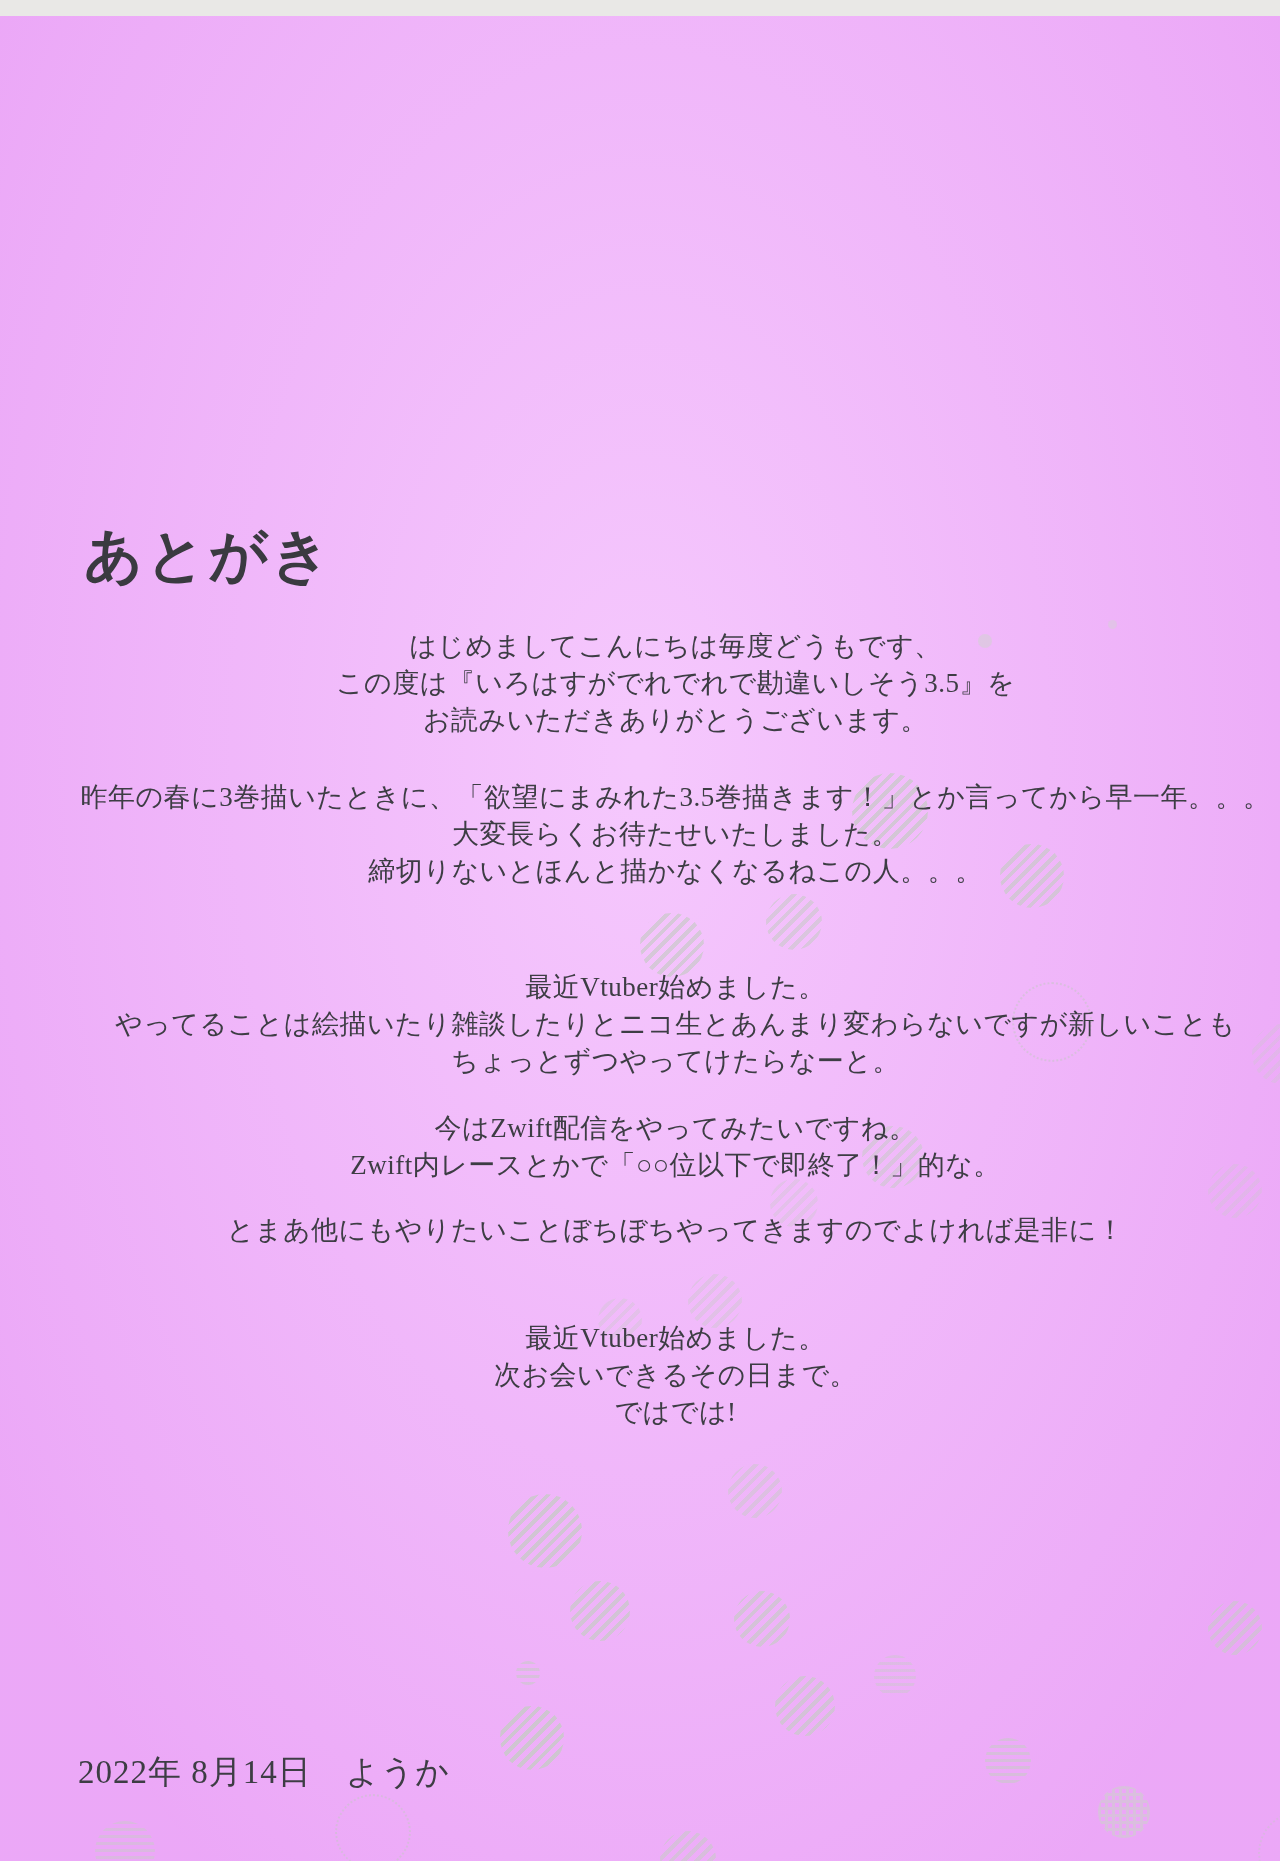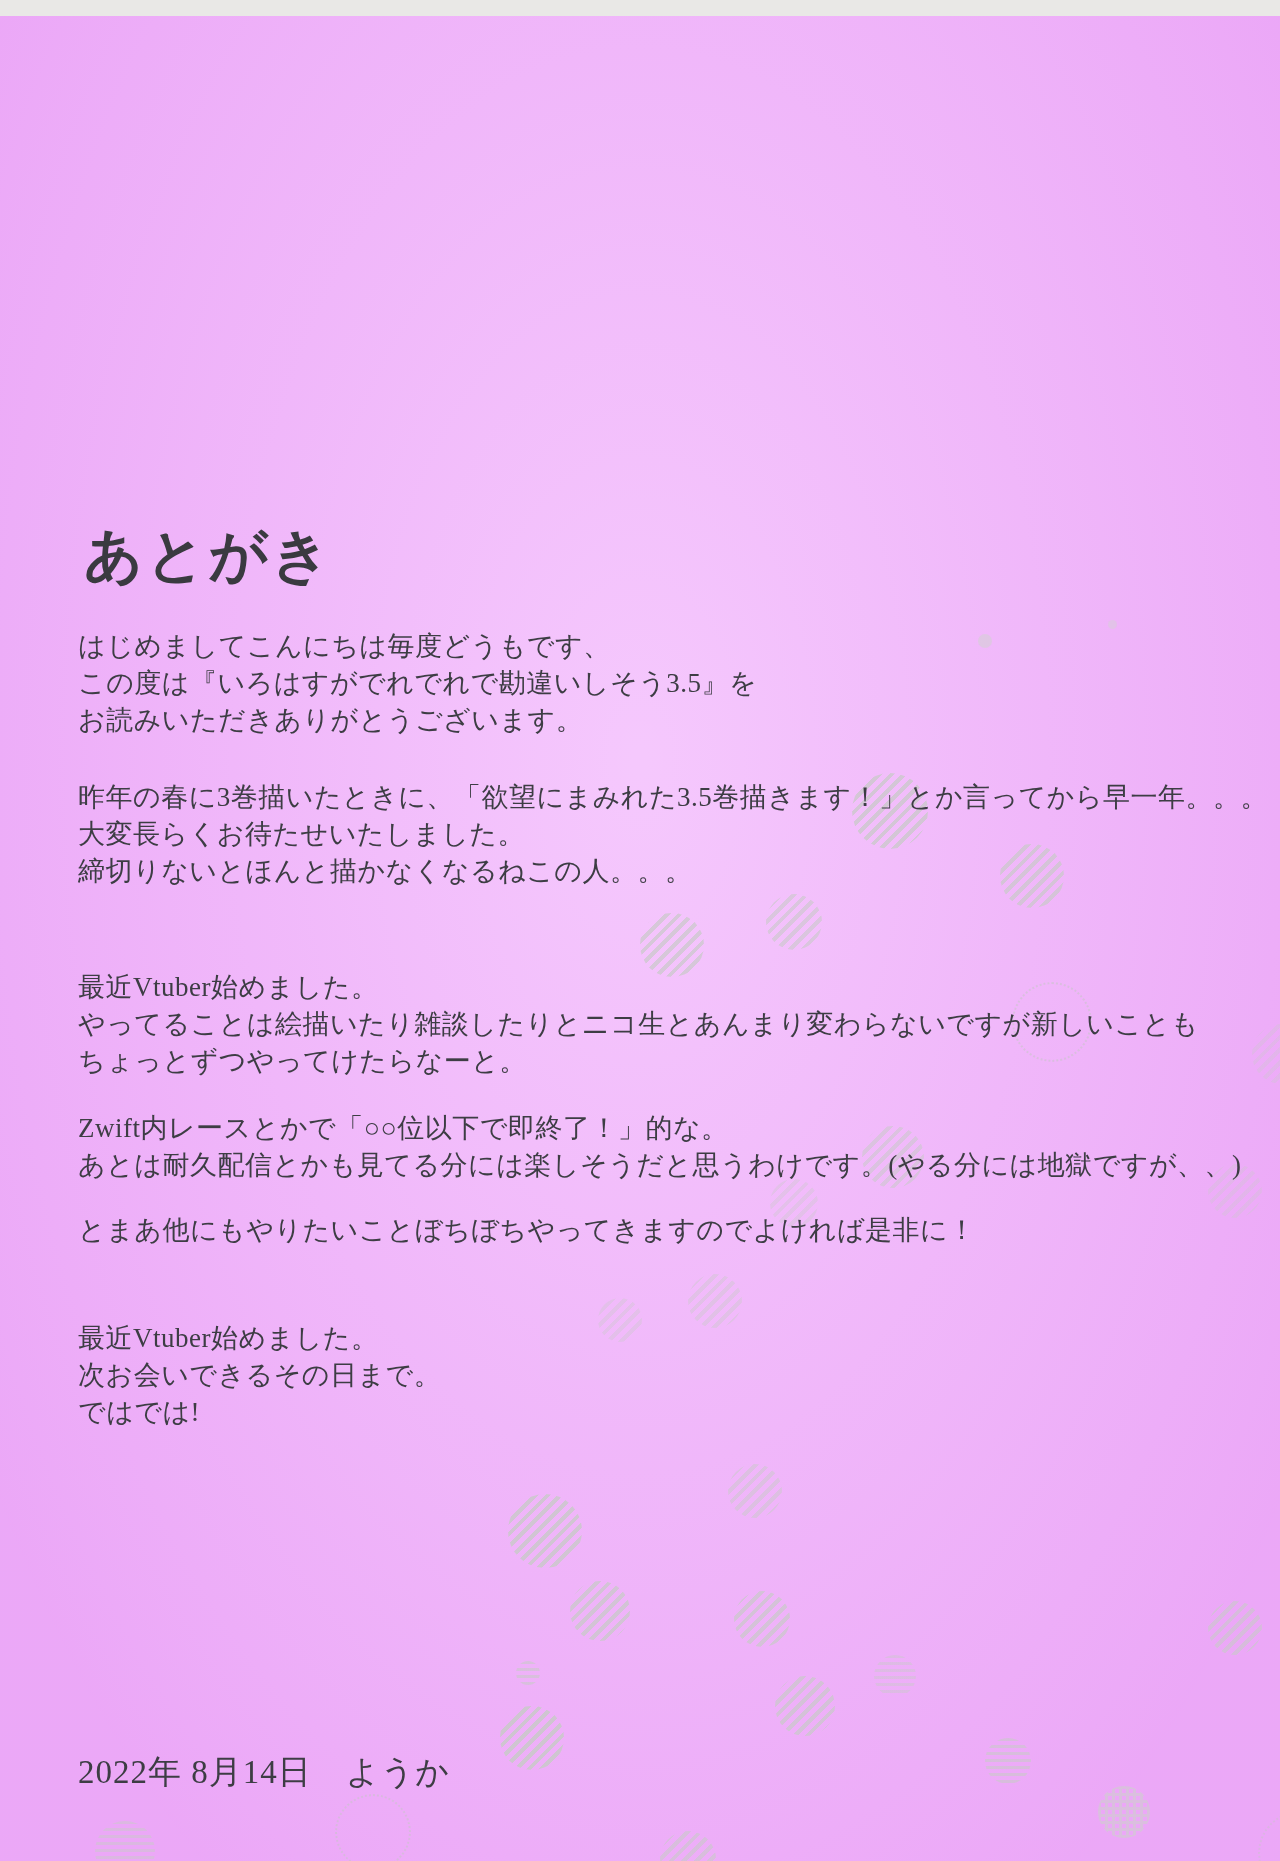--- a/index.html
+++ b/index.html
@@ -41,21 +41,21 @@
     z-index:2;
   }
   .body-col p{
     margin:0;
     padding:0;
     font-size:27px;
     line-height:37px;
     color:#3d3d44;
     letter-spacing:0.5px;
   }
-  .body-col p span{display:block;white-space:nowrap;}
+  .body-col p span{display:block;white-space:nowrap;text-align:center;}
   .date-line{
     position:absolute;
     left:78px;
     top:1734px;
     font-size:33px;
     color:#3d3d44;
     letter-spacing:1px;
     z-index:2;
   }
   .deco{
@@ -119,22 +119,22 @@
         <span>昨年の春に3巻描いたときに、「欲望にまみれた3.5巻描きます！」とか言ってから早一年。。。</span>
         <span>大変長らくお待たせいたしました。</span>
         <span>締切りないとほんと描かなくなるねこの人。。。</span>
       </p>
       <p style="margin-top: 79px;">
         <span>最近Vtuber始めました。</span>
         <span>やってることは絵描いたり雑談したりとニコ生とあんまり変わらないですが新しいことも</span>
         <span>ちょっとずつやってけたらなーと。</span>
       </p>
       <p style="margin-top: 30px;">
+        <span>今はZwift配信をやってみたいですね。</span>
         <span>Zwift内レースとかで「○○位以下で即終了！」的な。</span>
-        <span>あとは耐久配信とかも見てる分には楽しそうだと思うわけです。(やる分には地獄ですが、、)</span>
       </p>
       <p style="margin-top: 28px;">
         <span>とまあ他にもやりたいことぼちぼちやってきますのでよければ是非に！</span>
       </p>
       <p style="margin-top: 71px;">
         <span>最近Vtuber始めました。</span>
         <span>次お会いできるその日まで。</span>
         <span>ではでは!</span>
       </p>
     </main>

